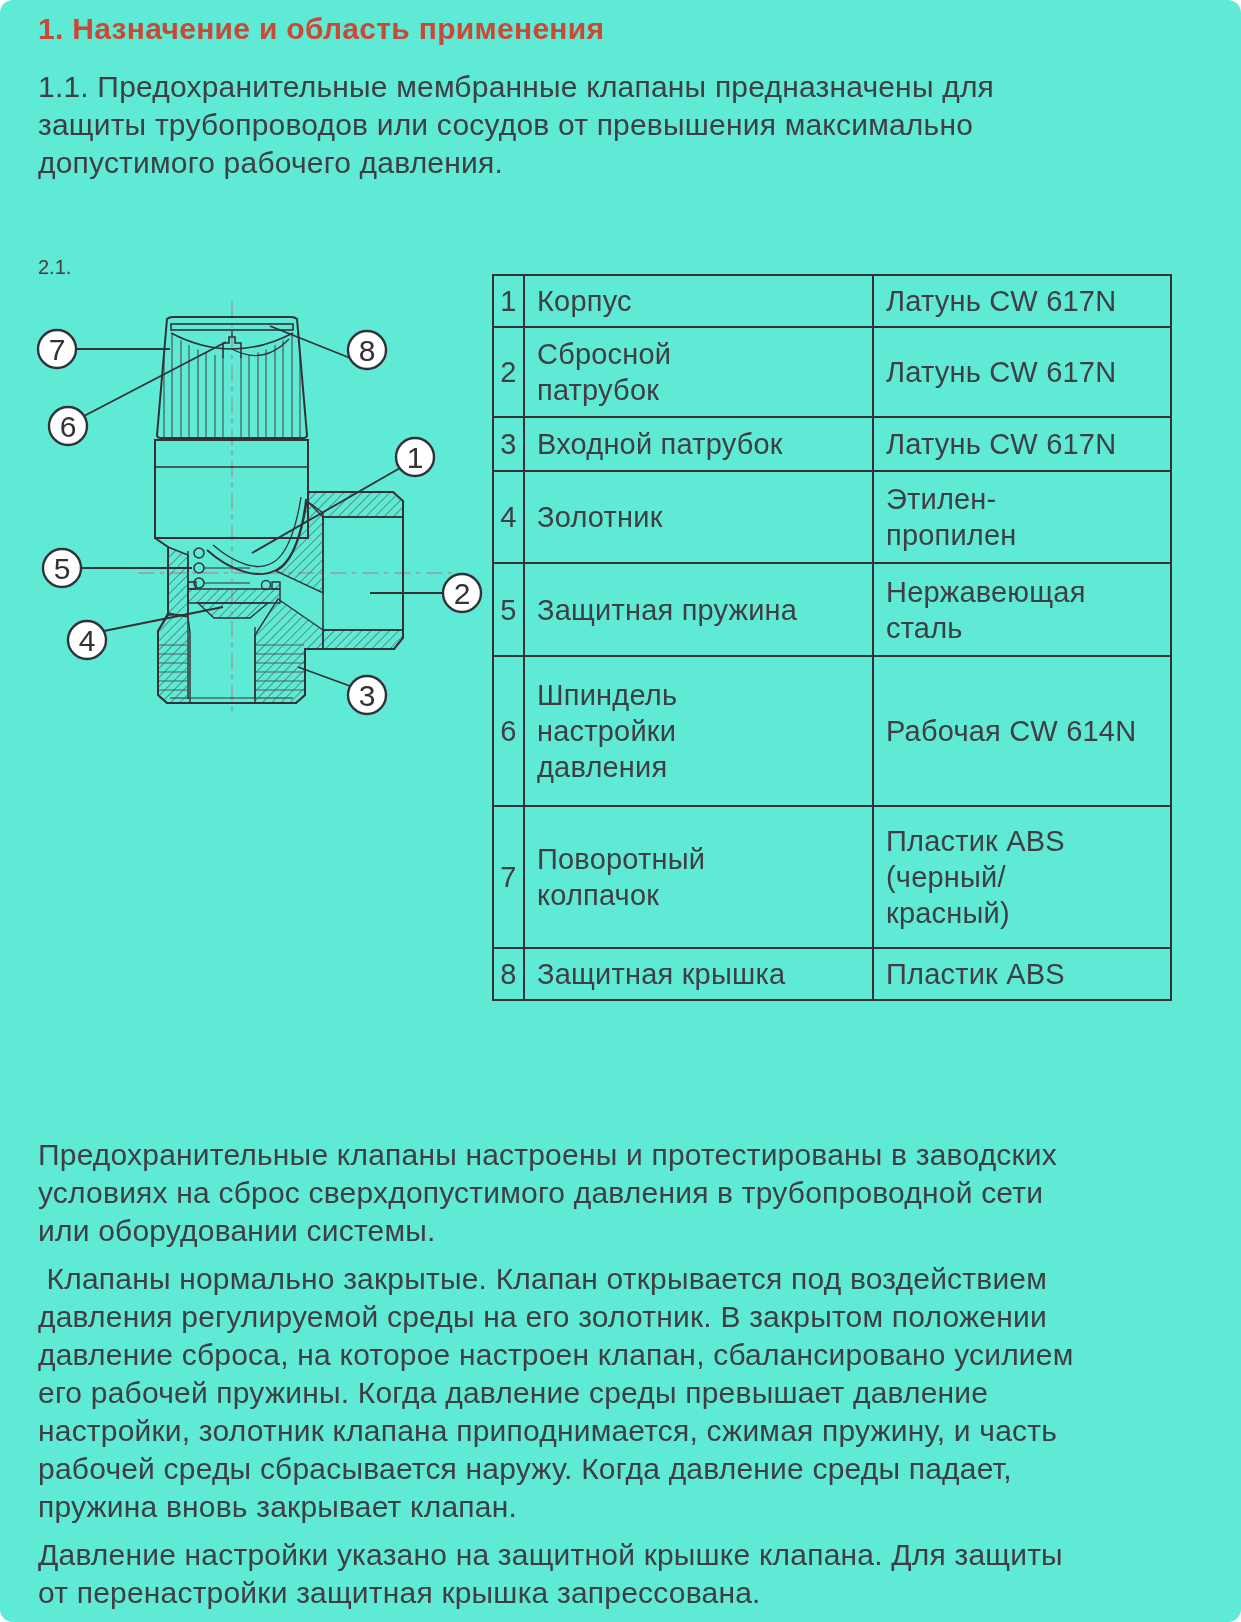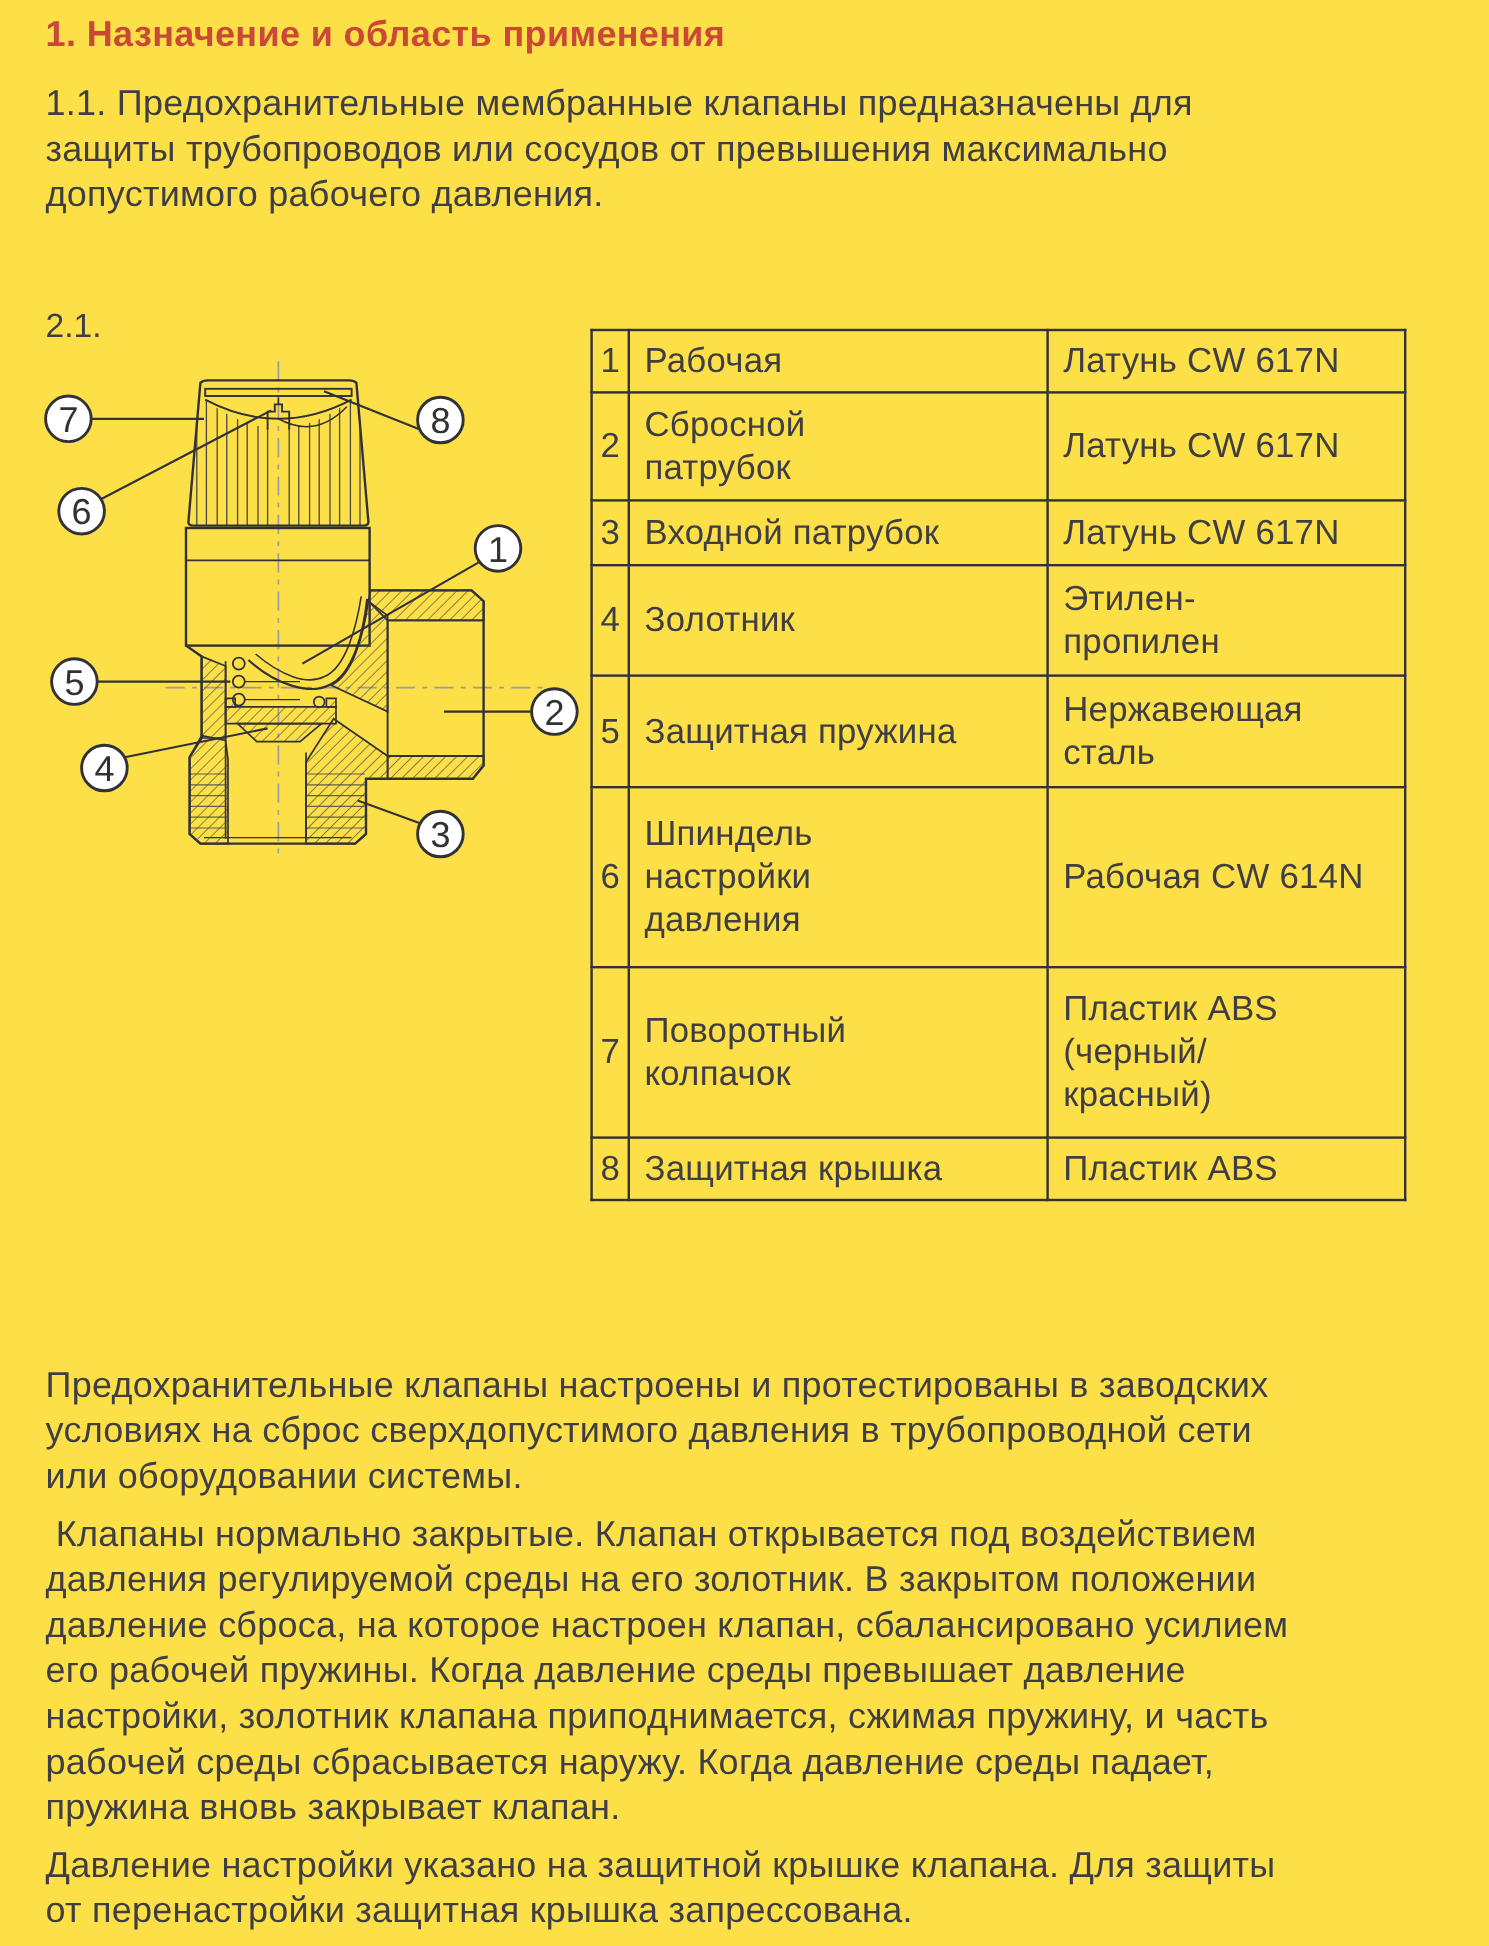--- a/index.html
+++ b/index.html
@@ -1,28 +1,28 @@
 <!DOCTYPE html>
 <html><head>
 <meta charset="utf-8">
 <style>
   html,body{margin:0;padding:0;background:#ffffff;}
   .page{
-    position:relative;width:1241px;height:1622px;background:#fde047;
-    font-family:"Liberation Sans","DejaVu Sans",sans-serif;color:#3f3e44;overflow:hidden;
+    position:relative;width:1241px;height:1622px;background:#5eead4;
+    font-family:"Liberation Sans","DejaVu Sans",sans-serif;color:#3f3e44;overflow:hidden;border-radius:13px;
   }
   .heading{
     position:absolute;left:38px;margin:0;font-size:30px;font-weight:700;
     letter-spacing:.3px;color:#c94936;white-space:nowrap;
   }
   #heading-1{top:12px;}
   #heading-2{top:216px;}
   .body-text{font-size:30px;line-height:38px;color:#3f3e44;white-space:pre-line;letter-spacing:.2px;}
   #intro-paragraph{position:absolute;left:38px;top:68px;width:1060px;margin:0;}
-  #figure-label{position:absolute;left:38px;top:256px;font-size:28px;color:#3f3e44;text-align:right;}
+  #figure-label{position:absolute;left:38px;top:256px;font-size:20px;color:#3f3e44;text-align:right;}
   #valve-figure{position:absolute;left:20px;top:255px;width:466px;height:470px;}
   
   #parts-table{
     position:absolute;left:492px;top:274px;border-collapse:collapse;table-layout:fixed;
   }
   #parts-table td{
     border:2px solid #323137;font-size:29px;line-height:36px;color:#3f3e44;
     vertical-align:middle;white-space:pre-line;padding:6px 12px;letter-spacing:.2px;
   }
   #parts-table td.num{text-align:center;padding:6px 1px;}
@@ -215,21 +215,21 @@
 
   <table id="parts-table">
     <colgroup>
         <col style="width:31px">
         <col style="width:349px">
         <col style="width:298px">
       </colgroup>
     <tbody>
       <tr>
         <td class="num">1</td>
-        <td>Рабочая</td>
+        <td>Корпус</td>
         <td>Латунь CW 617N</td>
       </tr>
       <tr>
         <td class="num">2</td>
         <td>Сбросной
 патрубок</td>
         <td>Латунь CW 617N</td>
       </tr>
       <tr>
         <td class="num">3</td>

